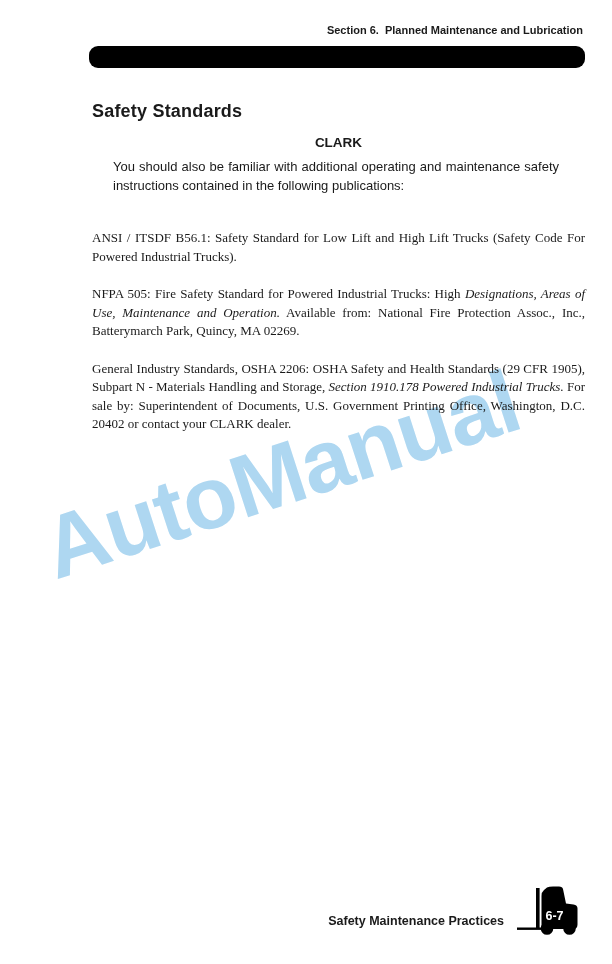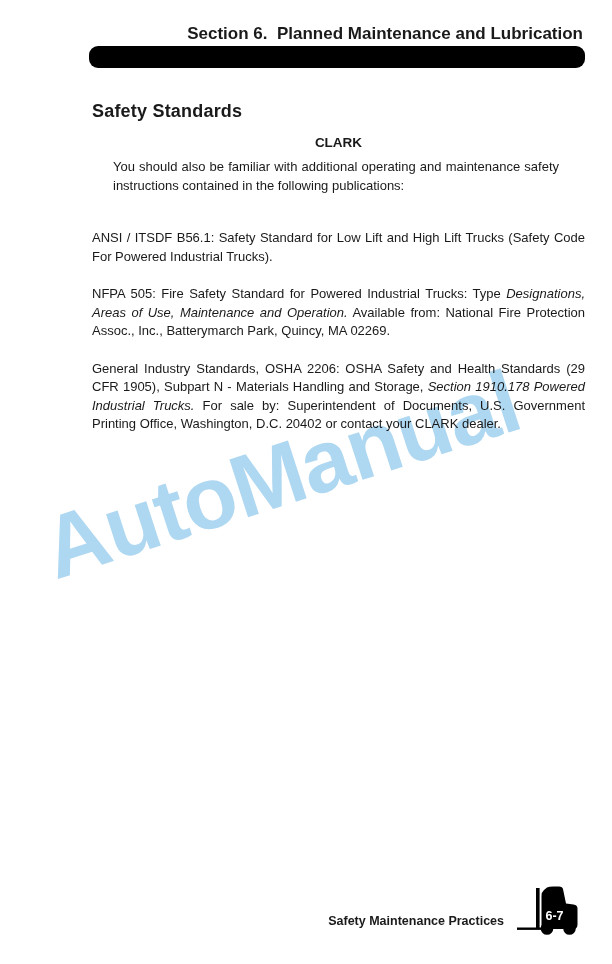--- a/index.html
+++ b/index.html
@@ -23,21 +23,21 @@
     line-height:1;
     white-space:nowrap;
     transform:rotate(-18deg);
     transform-origin:0 100%;
     z-index:0;
     letter-spacing:-1px;
   }
   .content-layer { position:absolute; inset:0; z-index:1; }
   .running-header {
     position:absolute; top:24px; right:29px;
-    font-size:17px; font-weight:bold;
+    font-size:11px; font-weight:bold;
     white-space:pre;
   }
   .divider-bar {
     position:absolute; top:46px; left:89px;
     width:496px; height:22px;
     background:#000000; border-radius:9px;
   }
   .doc-heading {
     position:absolute; top:101px; left:92px;
     font-size:18px; font-weight:bold;
@@ -47,20 +47,21 @@
   .notice-title { text-align:center; font-weight:bold; font-size:13.5px; }
   .notice-body {
     margin:8px 26px 0 21px;
     font-weight:normal; font-size:13px; line-height:18.5px;
     text-align:justify;
   }
   .paragraphs {
     position:absolute; top:229px; left:92px; width:493px;
     font-size:13px; line-height:18.5px;
     text-align:justify;
+    font-family:Liberation Serif, serif;
   }
   .paragraphs p + p { margin-top:19px; }
   .seg-italic { font-style:italic; }
   .footer-label {
     position:absolute; top:914px; right:108px;
     font-size:12.5px; font-weight:bold;
   }
   .forklift { position:absolute; left:516px; top:883px;text-align:right; }
   .forklift svg { display:block; }
   .forklift text {
@@ -84,21 +85,21 @@
     <h1 class="doc-heading">Safety Standards</h1>
 
     <div class="notice">
       <div class="notice-title">CLARK</div>
       <div class="notice-body">You should also be familiar with additional operating and maintenance safety instructions contained in the following publications:</div>
     </div>
 
     <div class="paragraphs">
       <p><span>ANSI / ITSDF B56.1: Safety Standard for Low Lift and High Lift Trucks (Safety Code For Powered Industrial Trucks).</span></p>
 
-      <p><span>NFPA 505: Fire Safety Standard for Powered Industrial Trucks: Type </span><span class="seg-italic">Designations, Areas of Use, Maintenance and Operation.</span><span> Available from: National Fire Protection Assoc., Inc., Batterymarch Park, Quincy, MA 02269.</span></p>
+      <p><span>NFPA 505: Fire Safety Standard for Powered Industrial Trucks: High </span><span class="seg-italic">Designations, Areas of Use, Maintenance and Operation.</span><span> Available from: National Fire Protection Assoc., Inc., Batterymarch Park, Quincy, MA 02269.</span></p>
 
       <p><span>General Industry Standards, OSHA 2206: OSHA Safety and Health Standards (29 CFR 1905), Subpart N - Materials Handling and Storage, </span><span class="seg-italic">Section 1910.178 Powered Industrial Trucks.</span><span> For sale by: Superintendent of Documents, U.S. Government Printing Office, Washington, D.C. 20402 or contact your CLARK dealer.</span></p>
     </div>
 
     <div class="footer-label">Safety Maintenance Practices</div>
 
     <div class="forklift">
       <svg width="64" height="56" viewBox="0 0 64 56">
         <g fill="#000000">
           <rect x="1" y="44.5" width="26" height="2.4"></rect>

